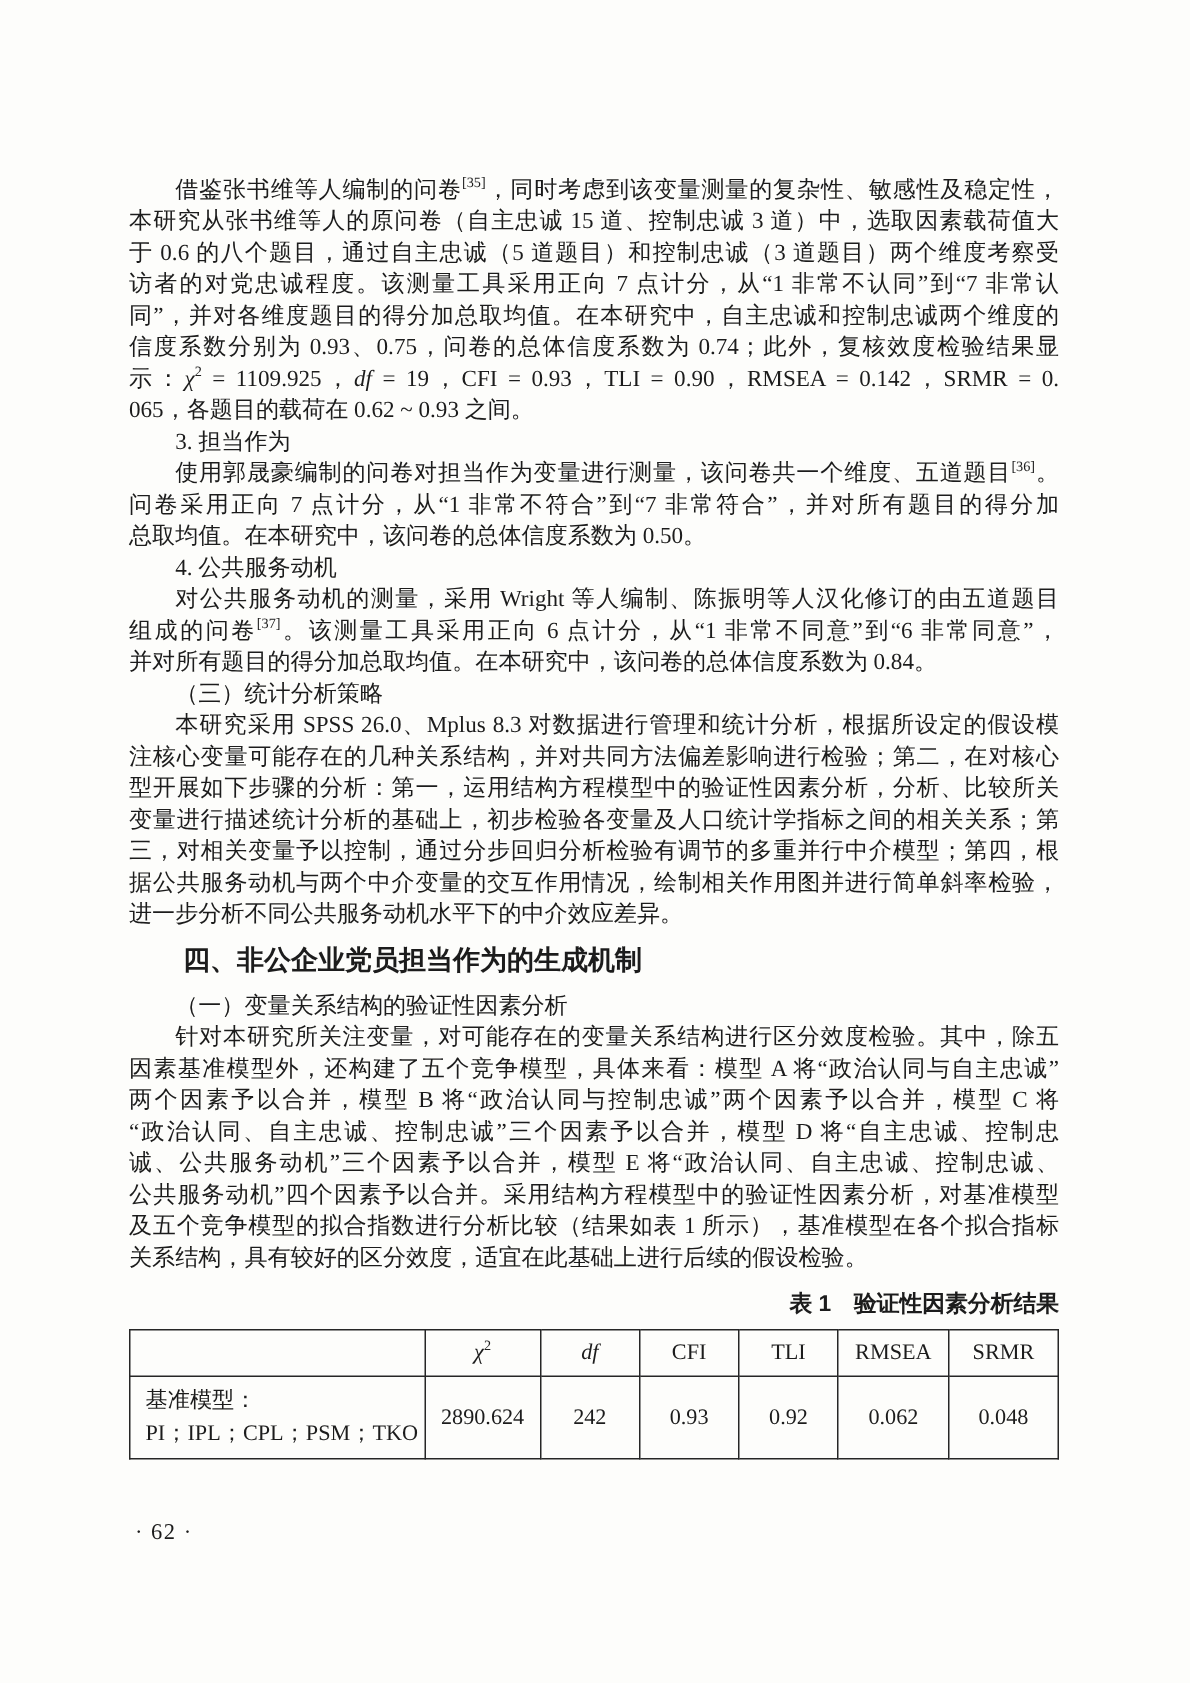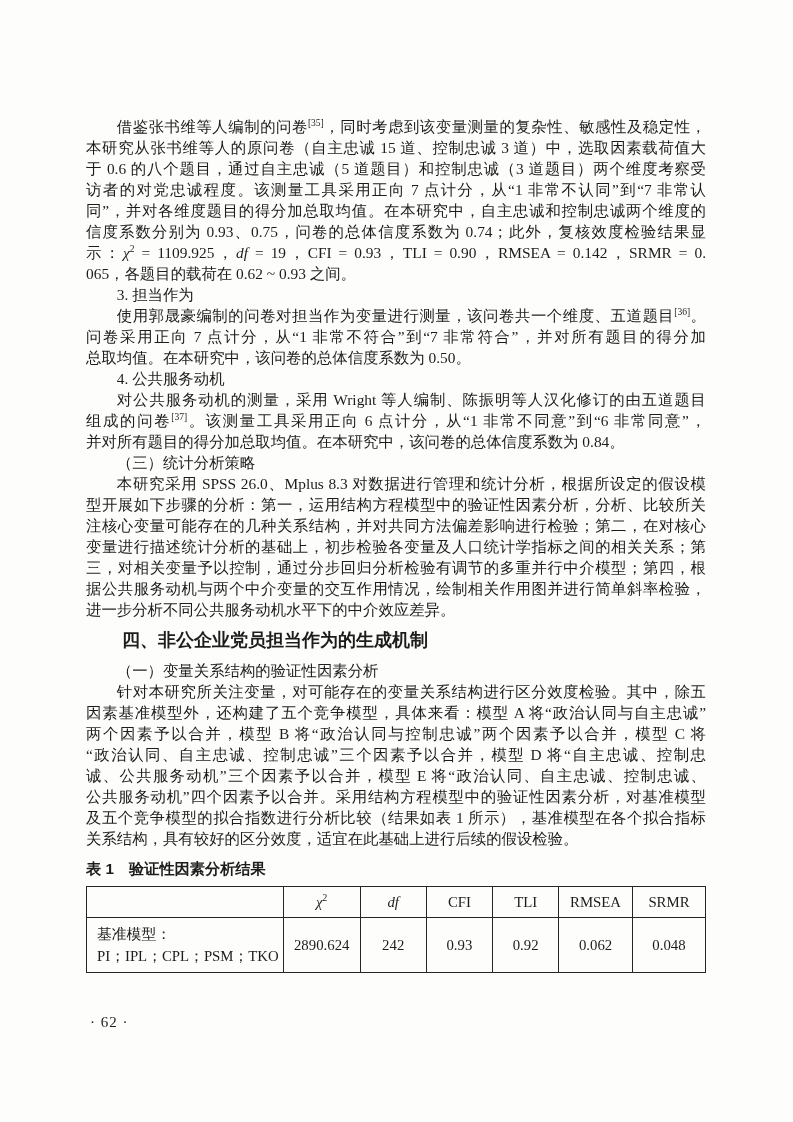--- a/index.html
+++ b/index.html
@@ -43,21 +43,21 @@
     text-indent: 2em;
     margin: 10px 0 9px 0;
   }
   sup { font-size: 9.5px; line-height: 0; vertical-align: super; }
   .math { font-style: italic; font-family: "Liberation Serif", serif; }
   .table-block { margin-top: 10px; }
   .table-title {
     font-family: "Liberation Sans", "DejaVu Sans", sans-serif;
     font-weight: bold;
     font-size: 15.2px;
-    text-align: left;
+    text-align: right;
     margin-bottom: 6px;
   }
   table.fit-table {
     width: 100%;
     border-collapse: collapse;
     table-layout: fixed;
   }
   table.fit-table th, table.fit-table td {
     border: 1.5px solid #262626;
     font-weight: normal;
@@ -111,22 +111,22 @@
         </div>
         <div class="subline">4. 公共服务动机</div>
         <div class="para">
           <div class="line first fill">对公共服务动机的测量，采用 Wright 等人编制、陈振明等人汉化修订的由五道题目</div>
           <div class="line fill">组成的问卷<sup class="ref">[37]</sup>。该测量工具采用正向 6 点计分，从“1 非常不同意”到“6 非常同意”，</div>
           <div class="line">并对所有题目的得分加总取均值。在本研究中，该问卷的总体信度系数为 0.84。</div>
         </div>
         <div class="subline">（三）统计分析策略</div>
         <div class="para">
           <div class="line first fill">本研究采用 SPSS 26.0、Mplus 8.3 对数据进行管理和统计分析，根据所设定的假设模</div>
+          <div class="line fill">注核心变量可能存在的几种关系结构，并对共同方法偏差影响进行检验；第二，在对核心</div>
           <div class="line fill">型开展如下步骤的分析：第一，运用结构方程模型中的验证性因素分析，分析、比较所关</div>
-          <div class="line fill">注核心变量可能存在的几种关系结构，并对共同方法偏差影响进行检验；第二，在对核心</div>
           <div class="line fill">变量进行描述统计分析的基础上，初步检验各变量及人口统计学指标之间的相关关系；第</div>
           <div class="line fill">三，对相关变量予以控制，通过分步回归分析检验有调节的多重并行中介模型；第四，根</div>
           <div class="line fill">据公共服务动机与两个中介变量的交互作用情况，绘制相关作用图并进行简单斜率检验，</div>
           <div class="line">进一步分析不同公共服务动机水平下的中介效应差异。</div>
         </div>
         <div class="heading">四、非公企业党员担当作为的生成机制</div>
         <div class="subline">（一）变量关系结构的验证性因素分析</div>
         <div class="para">
           <div class="line first fill">针对本研究所关注变量，对可能存在的变量关系结构进行区分效度检验。其中，除五</div>
           <div class="line fill">因素基准模型外，还构建了五个竞争模型，具体来看：模型 A 将“政治认同与自主忠诚”</div>

